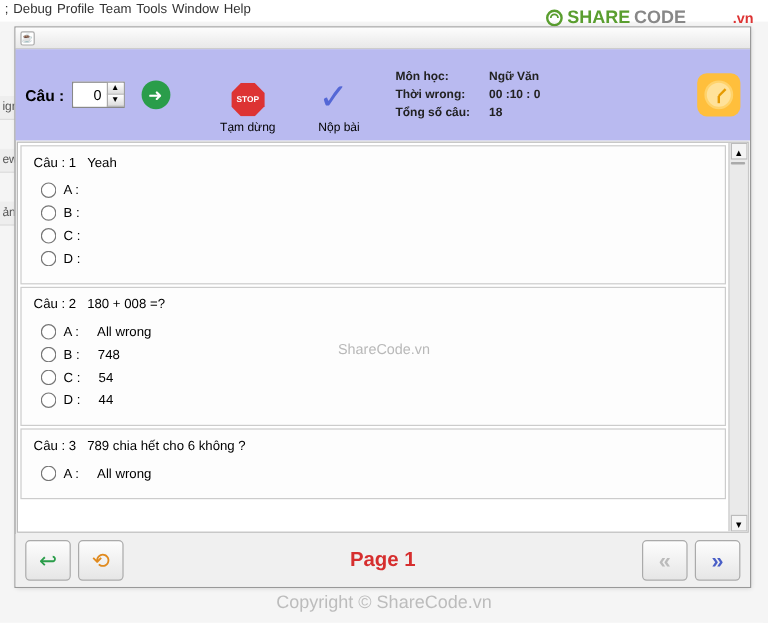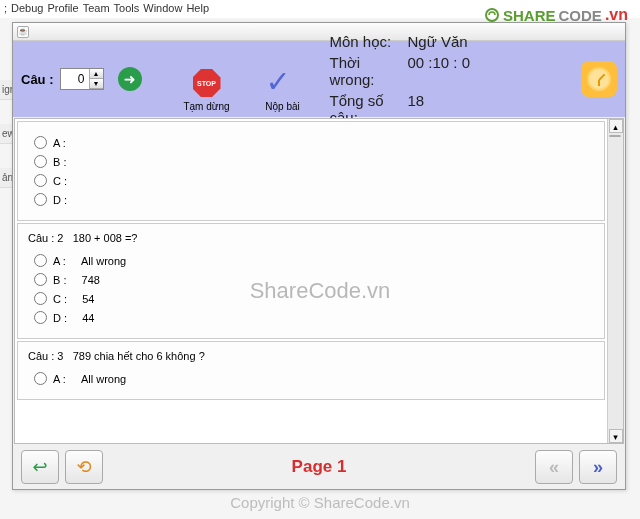--- a/index.html
+++ b/index.html
@@ -27,25 +27,25 @@
     font-size: 10px;
     color: #555;
   }
   .side-fragment div { padding: 4px 2px; border-bottom:1px solid #ddd; background:#eee; writing-mode:horizontal-tb; }
   .watermark-logo {
     position: absolute; top: 6px; right: 12px;
     font-size: 15px; font-weight: bold; color: #888;
     display:flex; align-items:center; gap:3px;
   }
   .watermark-logo .accent { color:#5a9e2f; }
-  .watermark-logo .vn { color:#d33; font-size:16px; }
+  .watermark-logo .vn { color:#d33; font-size:12px;margin-left:36px; }
   .watermark-center {
     position: absolute; left: 50%; top: 56%;
     transform: translate(-50%,-50%);
-    font-size: 22px; color: rgba(100,100,100,0.45);
+    font-size: 12px; color: rgba(100,100,100,0.45);
     pointer-events:none; font-weight:500;
   }
   .watermark-copy {
     position: absolute; left: 50%; bottom: 8px;
     transform: translateX(-50%);
     font-size: 15px; color: rgba(120,120,120,0.45);
     pointer-events:none;
   }
   .app-window {
     position: absolute;
@@ -95,21 +95,21 @@
   .stop-icon {
     width:28px; height:28px;
     background:#d33; position:relative;
     clip-path: polygon(30% 0,70% 0,100% 30%,100% 70%,70% 100%,30% 100%,0 70%,0 30%);
     display:flex; align-items:center; justify-content:center;
     color:#fff; font-size:7px; font-weight:bold;
   }
   .check-icon { width:34px; height:26px; color:#5467d6; font-size:30px; line-height:22px; }
   .info-grid {
     display:grid; grid-template-columns:72px auto; row-gap:4px; column-gap:6px;
-    font-size:15px; color:#222; margin-left:6px;
+    font-size:10px; color:#222; margin-left:6px;font-weight:bold;
   }
   .timer-box {
     margin-left:auto;
     display:flex; flex-direction:column; align-items:center; gap:4px;
   }
   .clock-icon {
     width:36px; height:36px; border-radius:8px;
     background:#ffbf3c; position:relative;
     display:flex; align-items:center; justify-content:center;
   }
@@ -229,20 +229,21 @@
       <div class="clock-icon">
           <div class="clock-face"></div>
         </div>
     </div>
   </div>
 
   <div class="content">
     <div class="qlist">
 
       <div class="question">
+        <div class="qtitle"><span>Câu : 1</span>&nbsp;&nbsp;&nbsp;<span>Yeah</span></div>
         <div class="opt">
             <input type="radio" style="">
             <span>A :</span>
             <span></span>
           </div>
         <div class="opt">
             <input type="radio" style="">
             <span>B :</span>
             <span></span>
           </div>

